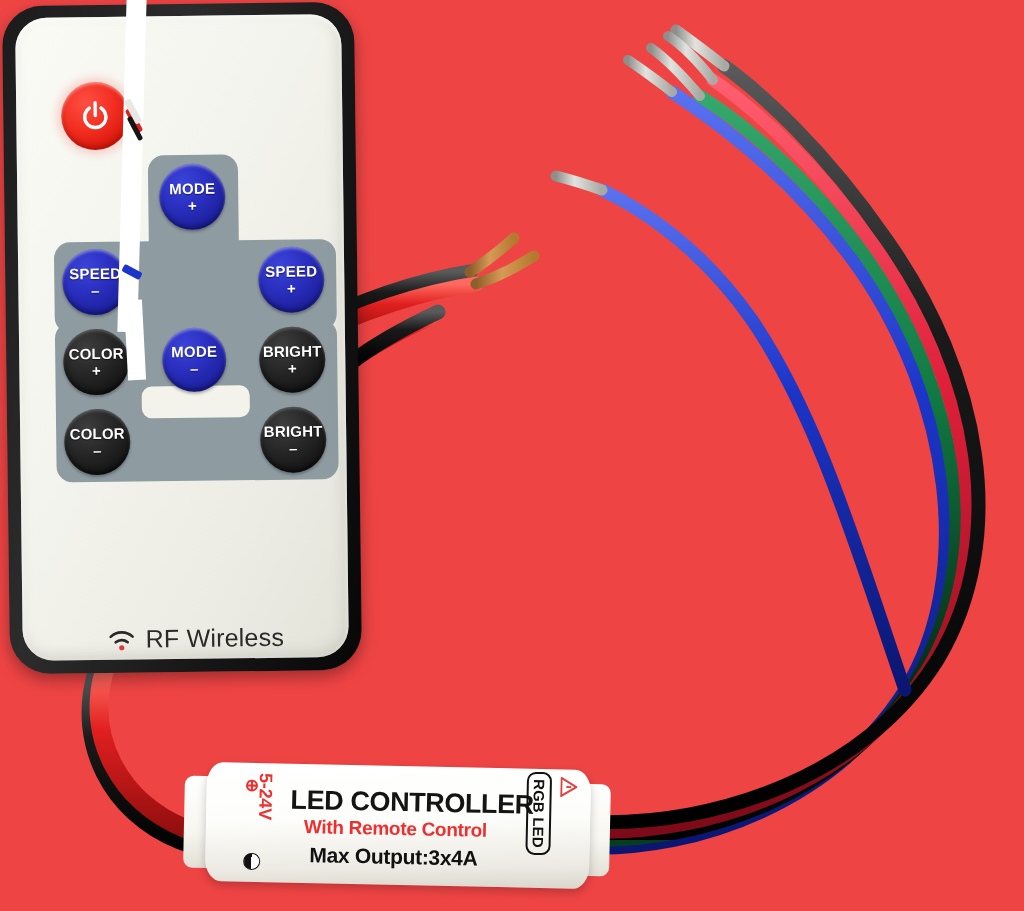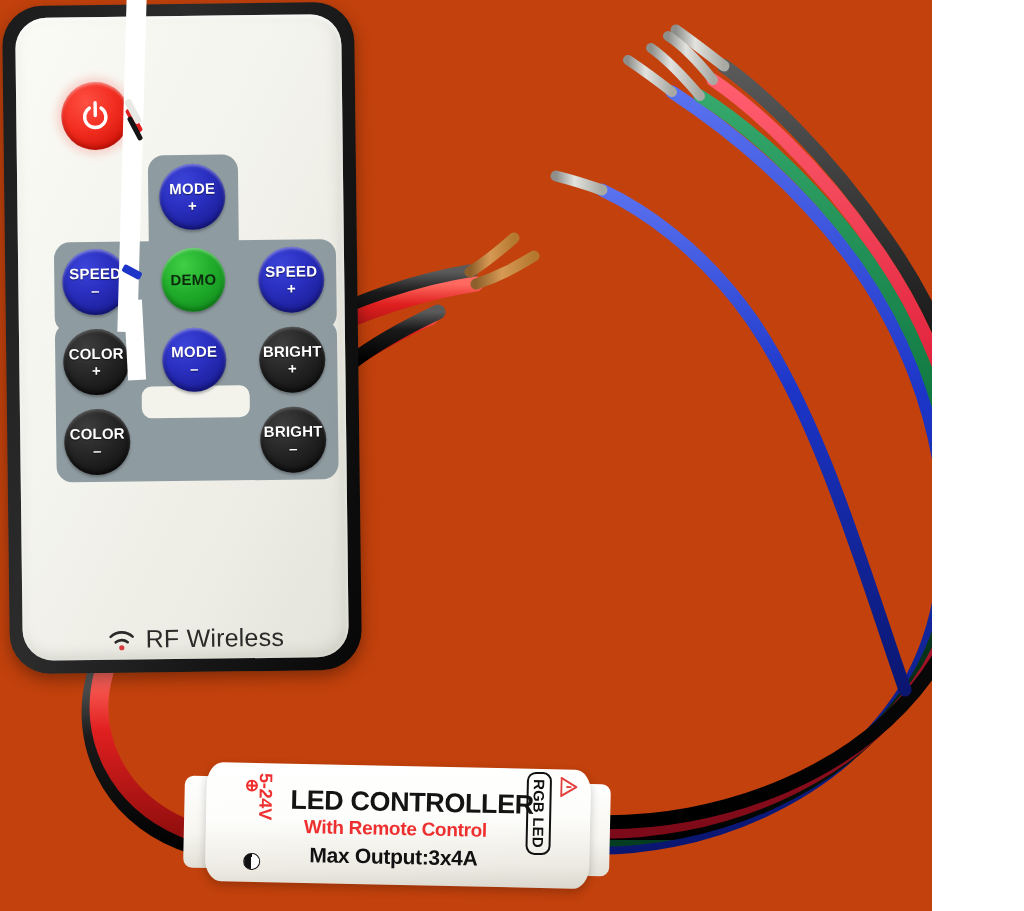--- a/index.html
+++ b/index.html
@@ -6,23 +6,23 @@
   html, body {
     margin: 0;
     padding: 0;
     background: #ffffff;
   }
   body {
     font-family: "Liberation Sans", sans-serif;
   }
   #scene {
     position: relative;
-    width: 932px;
+    width: 1024px;
     height: 911px;
-    background: #c2410c;
+    background: #ef4444;
     overflow: hidden;
   }
 
   
   .remote-shell {
     position: absolute;
     left: 6px;
     top: 4px;
     width: 352px;
     height: 668px;
@@ -425,23 +425,20 @@
       <div class="key key-blue" style="left:142px; top:148px; width:66px; height:66px;">
         <span class="k-label">MODE</span>
         <span class="k-sign">+</span>
       </div>
 
       <div class="key key-blue" style="left:44px; top:232px; width:66px; height:66px;">
         <span class="k-label">SPEED</span>
         <span class="k-sign">–</span>
       </div>
 
-      <div class="key key-green" style="left:143px; top:232px; width:64px; height:64px;">
-        <span class="k-label">DEMO</span>
-      </div>
 
       <div class="key key-blue" style="left:240px; top:232px; width:66px; height:66px;">
         <span class="k-label">SPEED</span>
         <span class="k-sign">+</span>
       </div>
 
       <div class="key key-black" style="left:44px; top:312px; width:66px; height:66px;">
         <span class="k-label">COLOR</span>
         <span class="k-sign">+</span>
       </div>

